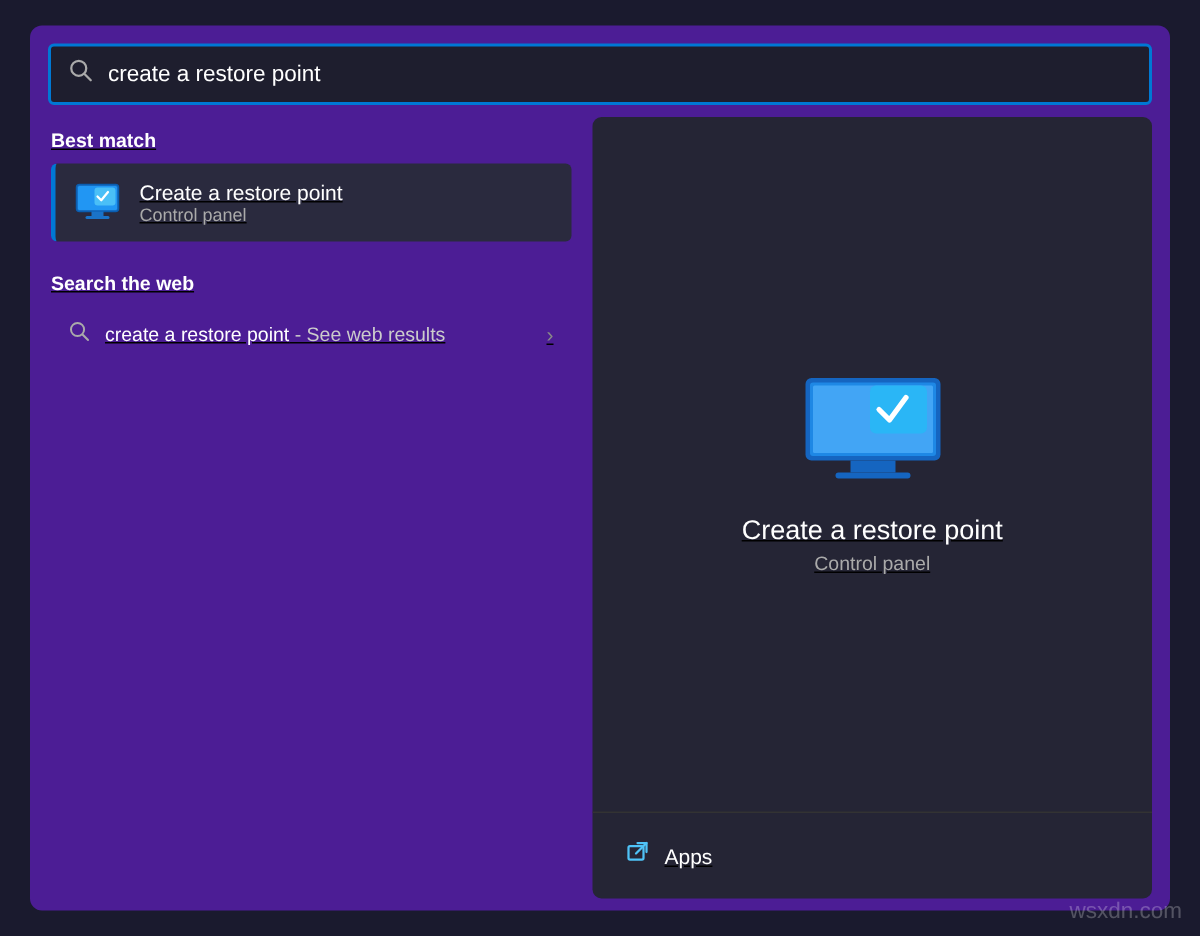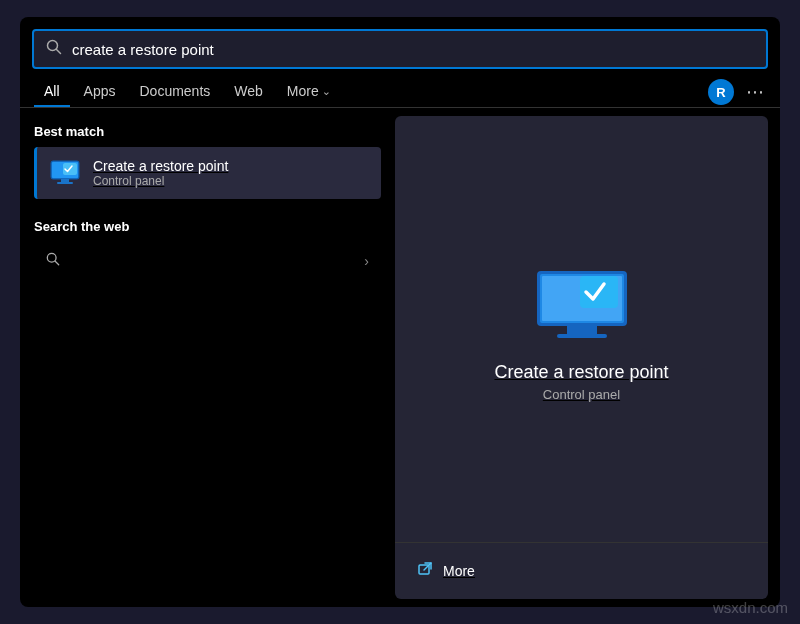--- a/index.html
+++ b/index.html
@@ -11,21 +11,21 @@
       font-family: 'Segoe UI', Arial, sans-serif;
       overflow: hidden;
       display: flex;
       align-items: center;
       justify-content: center;
     }
 
     .search-container {
       width: 760px;
       height: 590px;
-      background-color: #000000;
+      background-color: #4c1d95;
       border-radius: 8px;
       overflow: hidden;
       display: flex;
       flex-direction: column;
     }
 
     
     .search-bar {
       display: flex;
       align-items: center;
@@ -291,34 +291,20 @@
   <div class="search-bar">
     <div class="search-icon-wrap">
       <svg width="16" height="16" viewBox="0 0 16 16" fill="none">
         <circle cx="6.5" cy="6.5" r="5" stroke="#aaa" stroke-width="1.5"></circle>
         <line x1="10.5" y1="10.5" x2="14.5" y2="14.5" stroke="#aaa" stroke-width="1.5" stroke-linecap="round"></line>
       </svg>
     </div>
     <div class="search-input-text">create a restore point</div>
   </div>
 
-  <div class="tab-bar">
-    <div class="tab-item active">All</div>
-    <div class="tab-item">Apps</div>
-    <div class="tab-item">Documents</div>
-    <div class="tab-item">Web</div>
-    <div class="tab-item more-tab">
-      <span>More</span>
-      <span style="font-size:11px; color:#aaa;">⌄</span>
-    </div>
-    <div class="tab-bar-right">
-      <div class="user-avatar">R</div>
-      <div class="dots-btn">⋯</div>
-    </div>
-  </div>
 
   <div class="main-content">
 
     <div class="left-panel">
 
       <div class="section-title">Best match</div>
 
       <div class="best-match-item">
         <div class="item-icon-wrap">
 
@@ -342,20 +328,23 @@
         <div class="section-title">Search the web</div>
 
         <div class="web-search-item">
           <div class="web-search-left">
             <div class="web-search-icon">
               <svg width="14" height="14" viewBox="0 0 16 16" fill="none">
                 <circle cx="6.5" cy="6.5" r="5" stroke="#aaa" stroke-width="1.5"></circle>
                 <line x1="10.5" y1="10.5" x2="14.5" y2="14.5" stroke="#aaa" stroke-width="1.5" stroke-linecap="round"></line>
               </svg>
             </div>
+            <div class="web-search-text">
+              <span class="query">create a restore point</span><span> - See web results</span>
+            </div>
           </div>
           <div class="chevron-right">›</div>
         </div>
       </div>
 
     </div>
 
     <div class="right-panel">
       <div class="right-top">
 
@@ -377,21 +366,21 @@
 
       <div class="right-actions">
         <div class="action-item">
           <span class="action-icon">
             <svg width="16" height="16" viewBox="0 0 16 16" fill="none">
               <rect x="2" y="4" width="10" height="9" rx="1" stroke="#4fc3f7" stroke-width="1.5"></rect>
               <path d="M8 2h6v6" stroke="#4fc3f7" stroke-width="1.5" stroke-linecap="round" stroke-linejoin="round"></path>
               <line x1="14" y1="2" x2="7" y2="9" stroke="#4fc3f7" stroke-width="1.5" stroke-linecap="round"></line>
             </svg>
           </span>
-          <span class="action-label">More</span>
+          <span class="action-label">Apps</span>
         </div>
       </div>
     </div>
 
   </div>
 </div>
 
 <div class="watermark">wsxdn.com</div>
 
 </body></html>

